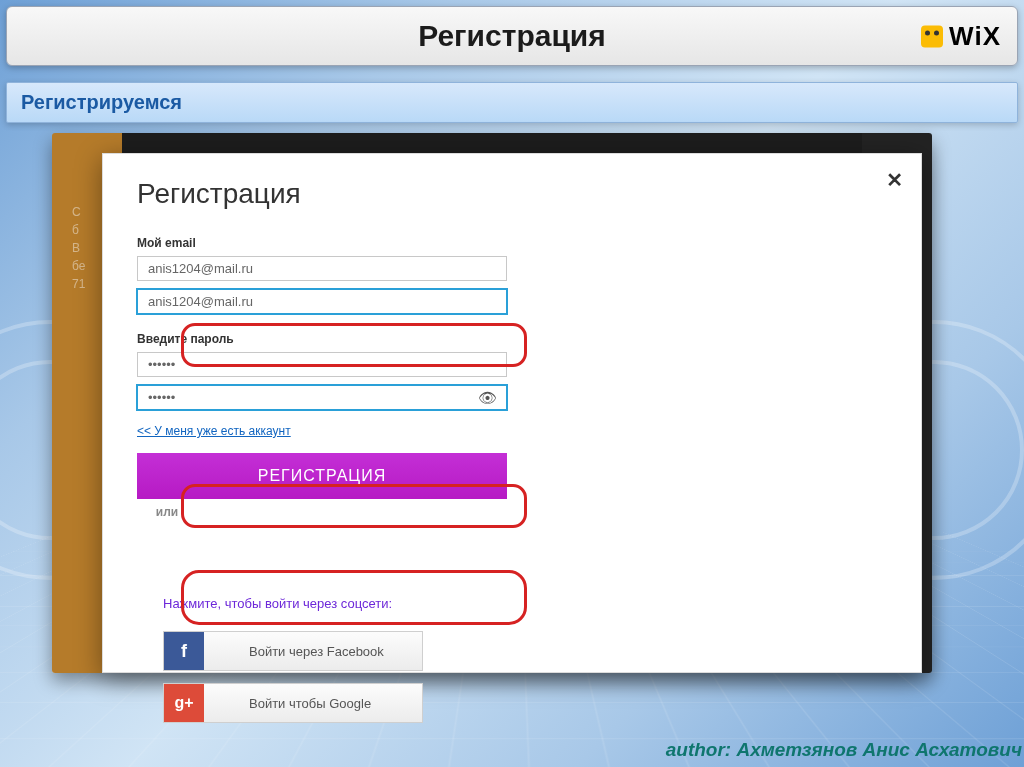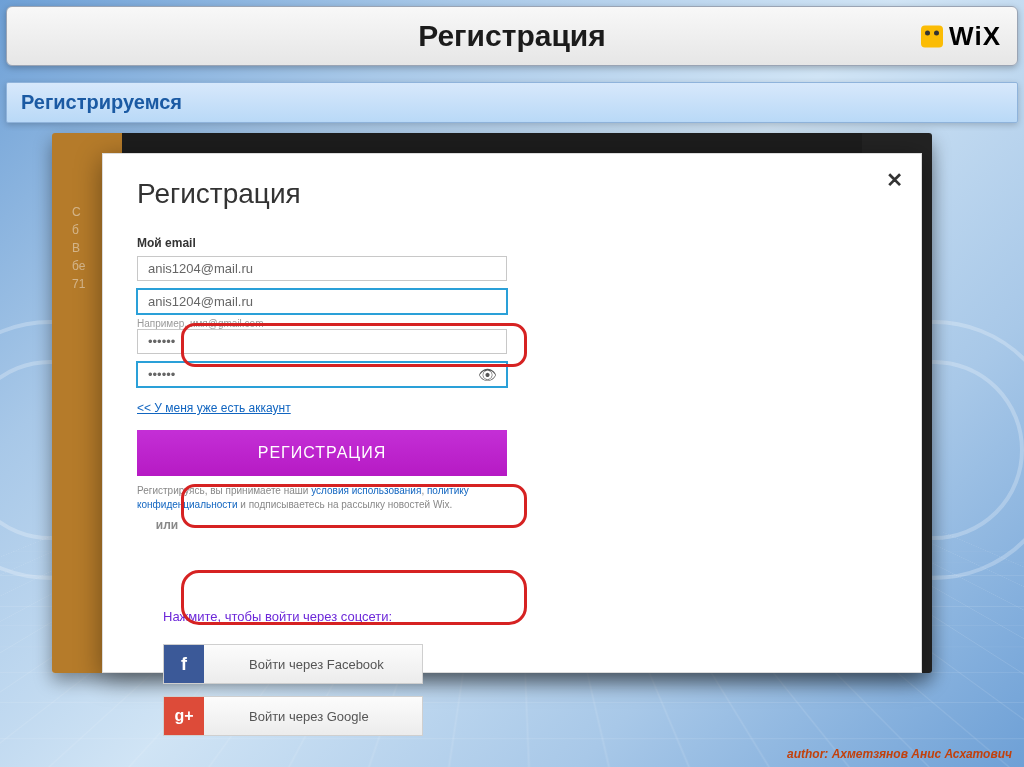--- a/index.html
+++ b/index.html
@@ -91,21 +91,21 @@
   .social-label { font-size:13px; color:#6d28d9; margin-bottom:18px; line-height:1.4; }
   .social-btn {
     display:flex; align-items:center; width:260px; height:40px;
     border:1px solid #cfcfcf; background:linear-gradient(#fcfcfc,#ececec);
     margin-bottom:12px; cursor:pointer;
   }
   .social-icon { width:40px; height:100%; display:flex; align-items:center; justify-content:center; color:#fff; font-weight:bold; font-size:18px; }
   .fb .social-icon { background:#3b5998; }
   .gp .social-icon { background:#dd4b39; font-size:16px; }
   .social-txt { flex:1; text-align:left; padding-left:16px; color:#555; font-size:13px;margin-left:29px; }
-  .author { position:absolute; bottom:6px; right:12px; color:#c2410c; font-weight:bold; font-style:italic; font-size:12px; }
+  .author { position:absolute; bottom:6px; right:2px; color:#0f766e; font-weight:bold; font-style:italic; font-size:19px; }
   .gap8 { height:8px; }
 </style>
 </head>
 <body>
 
 <div class="bg-grid"></div>
 <div class="bg-circle a"></div>
 <div class="bg-circle a2"></div>
 <div class="bg-circle b"></div>
 <div class="bg-circle b2"></div>
@@ -132,51 +132,48 @@
   <div class="modal">
     <div class="modal-close">✕</div>
     <h2>Регистрация</h2>
 
     <div class="cols">
       <div class="left-col">
         <div class="field-label">Мой email</div>
         <input class="text-input" value="anis1204@mail.ru" style="">
         <div class="gap8"></div>
         <input class="text-input focus-blue" value="anis1204@mail.ru" style="">
-        <div class="hint">Например, имя@gmail.com</div>
 
+        <div class="field-label" style="margin-top:18px">Введите пароль</div>
         <input class="text-input" value="••••••" style="">
         <div class="gap8"></div>
         <div class="pw-wrap">
           <input class="text-input focus-blue" value="••••••" style="">
           <span class="eye">👁</span>
         </div>
 
         <a href="#" class="link-login">&lt;&lt; У меня уже есть аккаунт</a>
 
         <button class="reg-btn">РЕГИСТРАЦИЯ</button>
 
-        <div class="terms">
-          <span>Регистрируясь, вы принимаете наши </span><a href="#">условия использования</a><span>, </span><a href="#">политику конфиденциальности</a><span> и подписываетесь на рассылку новостей Wix.</span>
-        </div>
       </div>
 
       <div class="mid-col">
         <span class="mid-txt">или</span>
       </div>
 
       <div class="right-col">
         <div class="social-label">Нажмите, чтобы войти через соцсети:</div>
         <div class="social-btn fb">
           <div class="social-icon">f</div>
           <div class="social-txt">Войти через Facebook</div>
         </div>
         <div class="social-btn gp">
           <div class="social-icon">g+</div>
-          <div class="social-txt">Войти через Google</div>
+          <div class="social-txt">Войти чтобы Google</div>
         </div>
       </div>
     </div>
 
     <div class="annot a1"></div>
     <div class="annot a2"></div>
     <div class="annot a3"></div>
   </div>
 </div>
 

